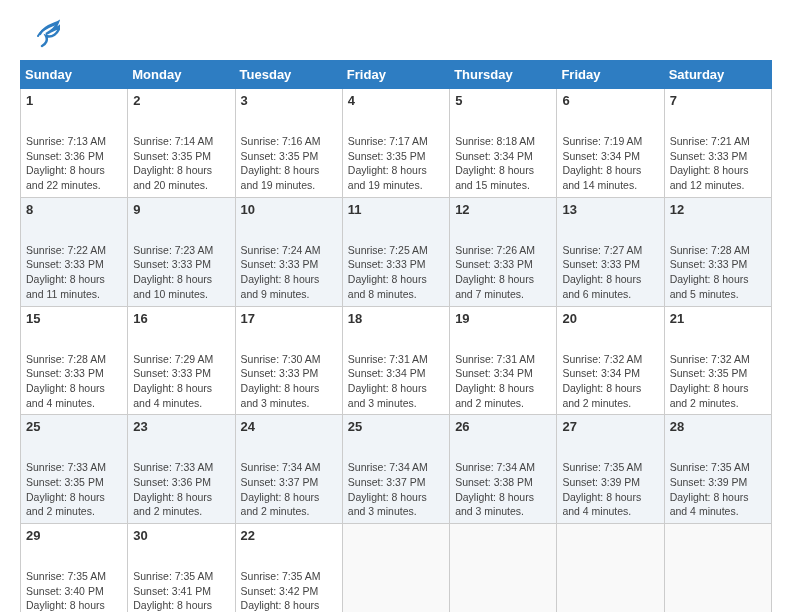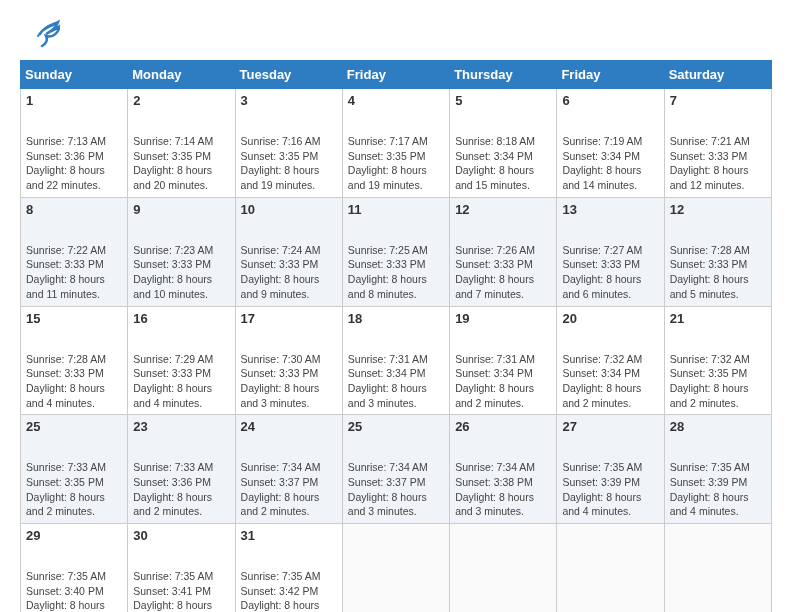--- a/index.html
+++ b/index.html
@@ -374,21 +374,21 @@
         </td>
         <td>
           <span class="day-number">30</span>
           <div class="day-info">
             <span>Sunrise: 7:35 AM</span><br>
             <span>Sunset: 3:41 PM</span><br>
             <span>Daylight: 8 hours and 6 minutes.</span>
           </div>
         </td>
         <td>
-          <span class="day-number">31</span>
+          <span class="day-number">22</span>
           <div class="day-info">
             <span>Sunrise: 7:35 AM</span><br>
             <span>Sunset: 3:42 PM</span><br>
             <span>Daylight: 8 hours and 7 minutes.</span>
           </div>
         </td>
         <td class="empty-cell"></td>
         <td class="empty-cell"></td>
         <td class="empty-cell"></td>
         <td class="empty-cell"></td>

